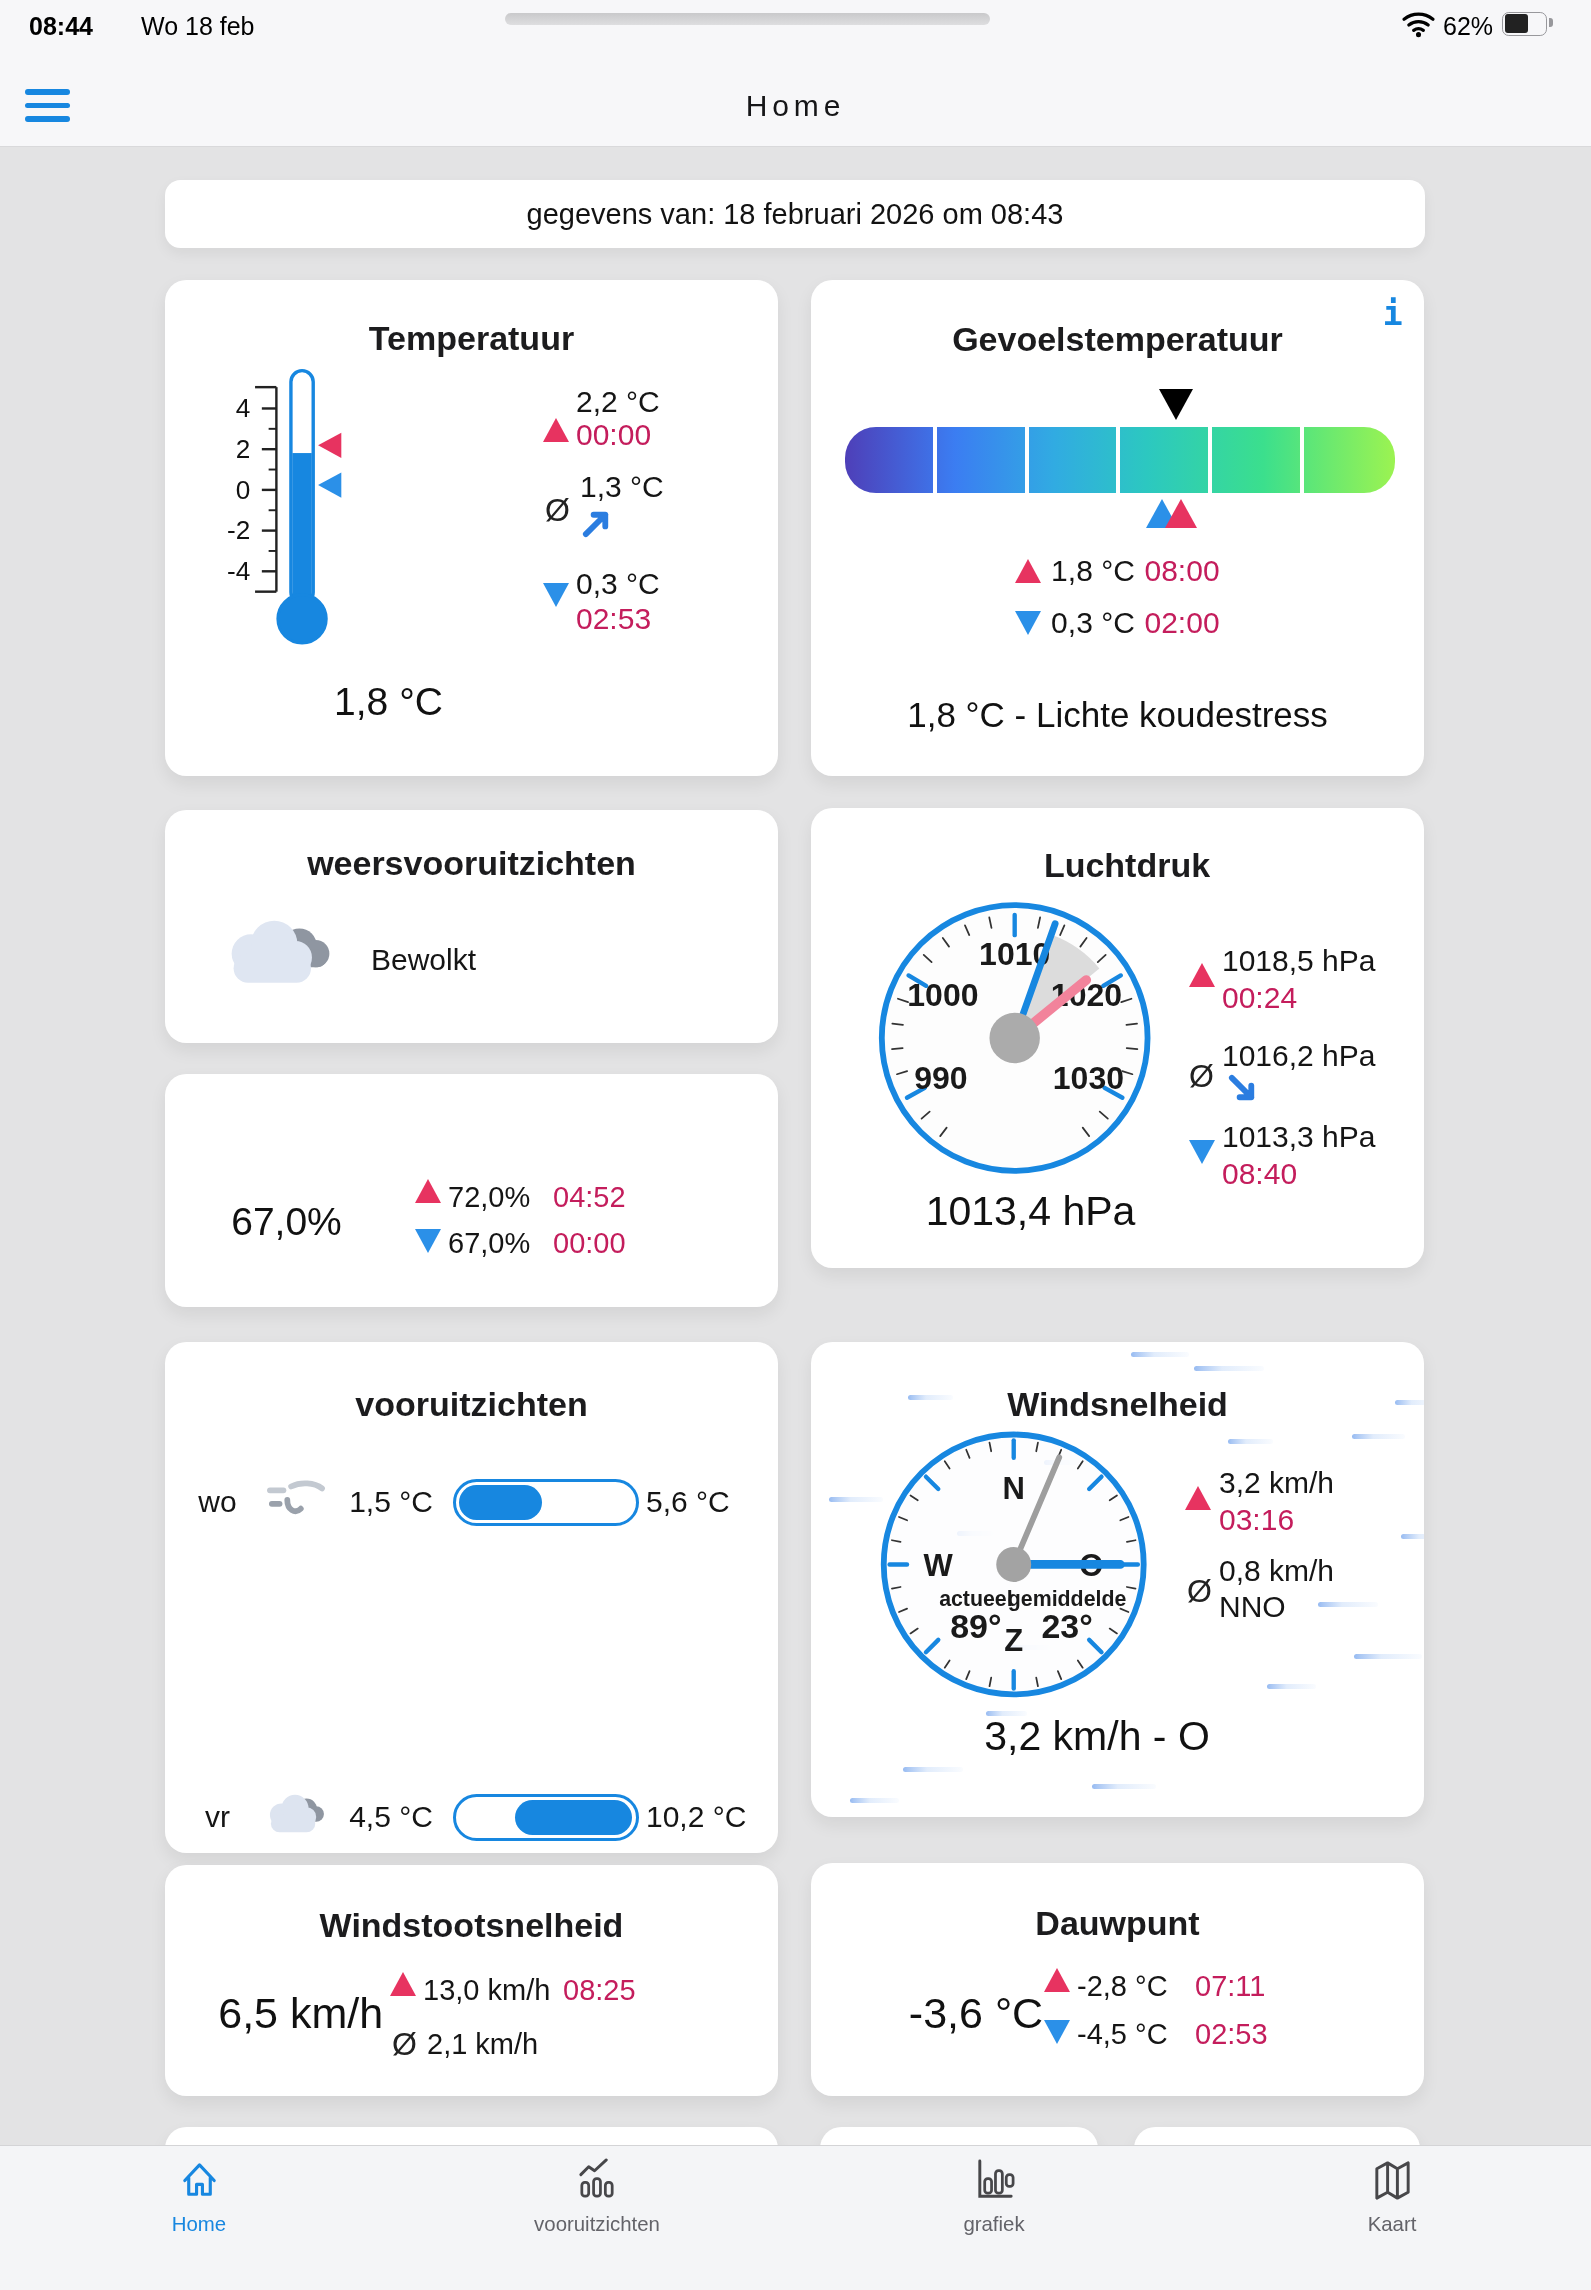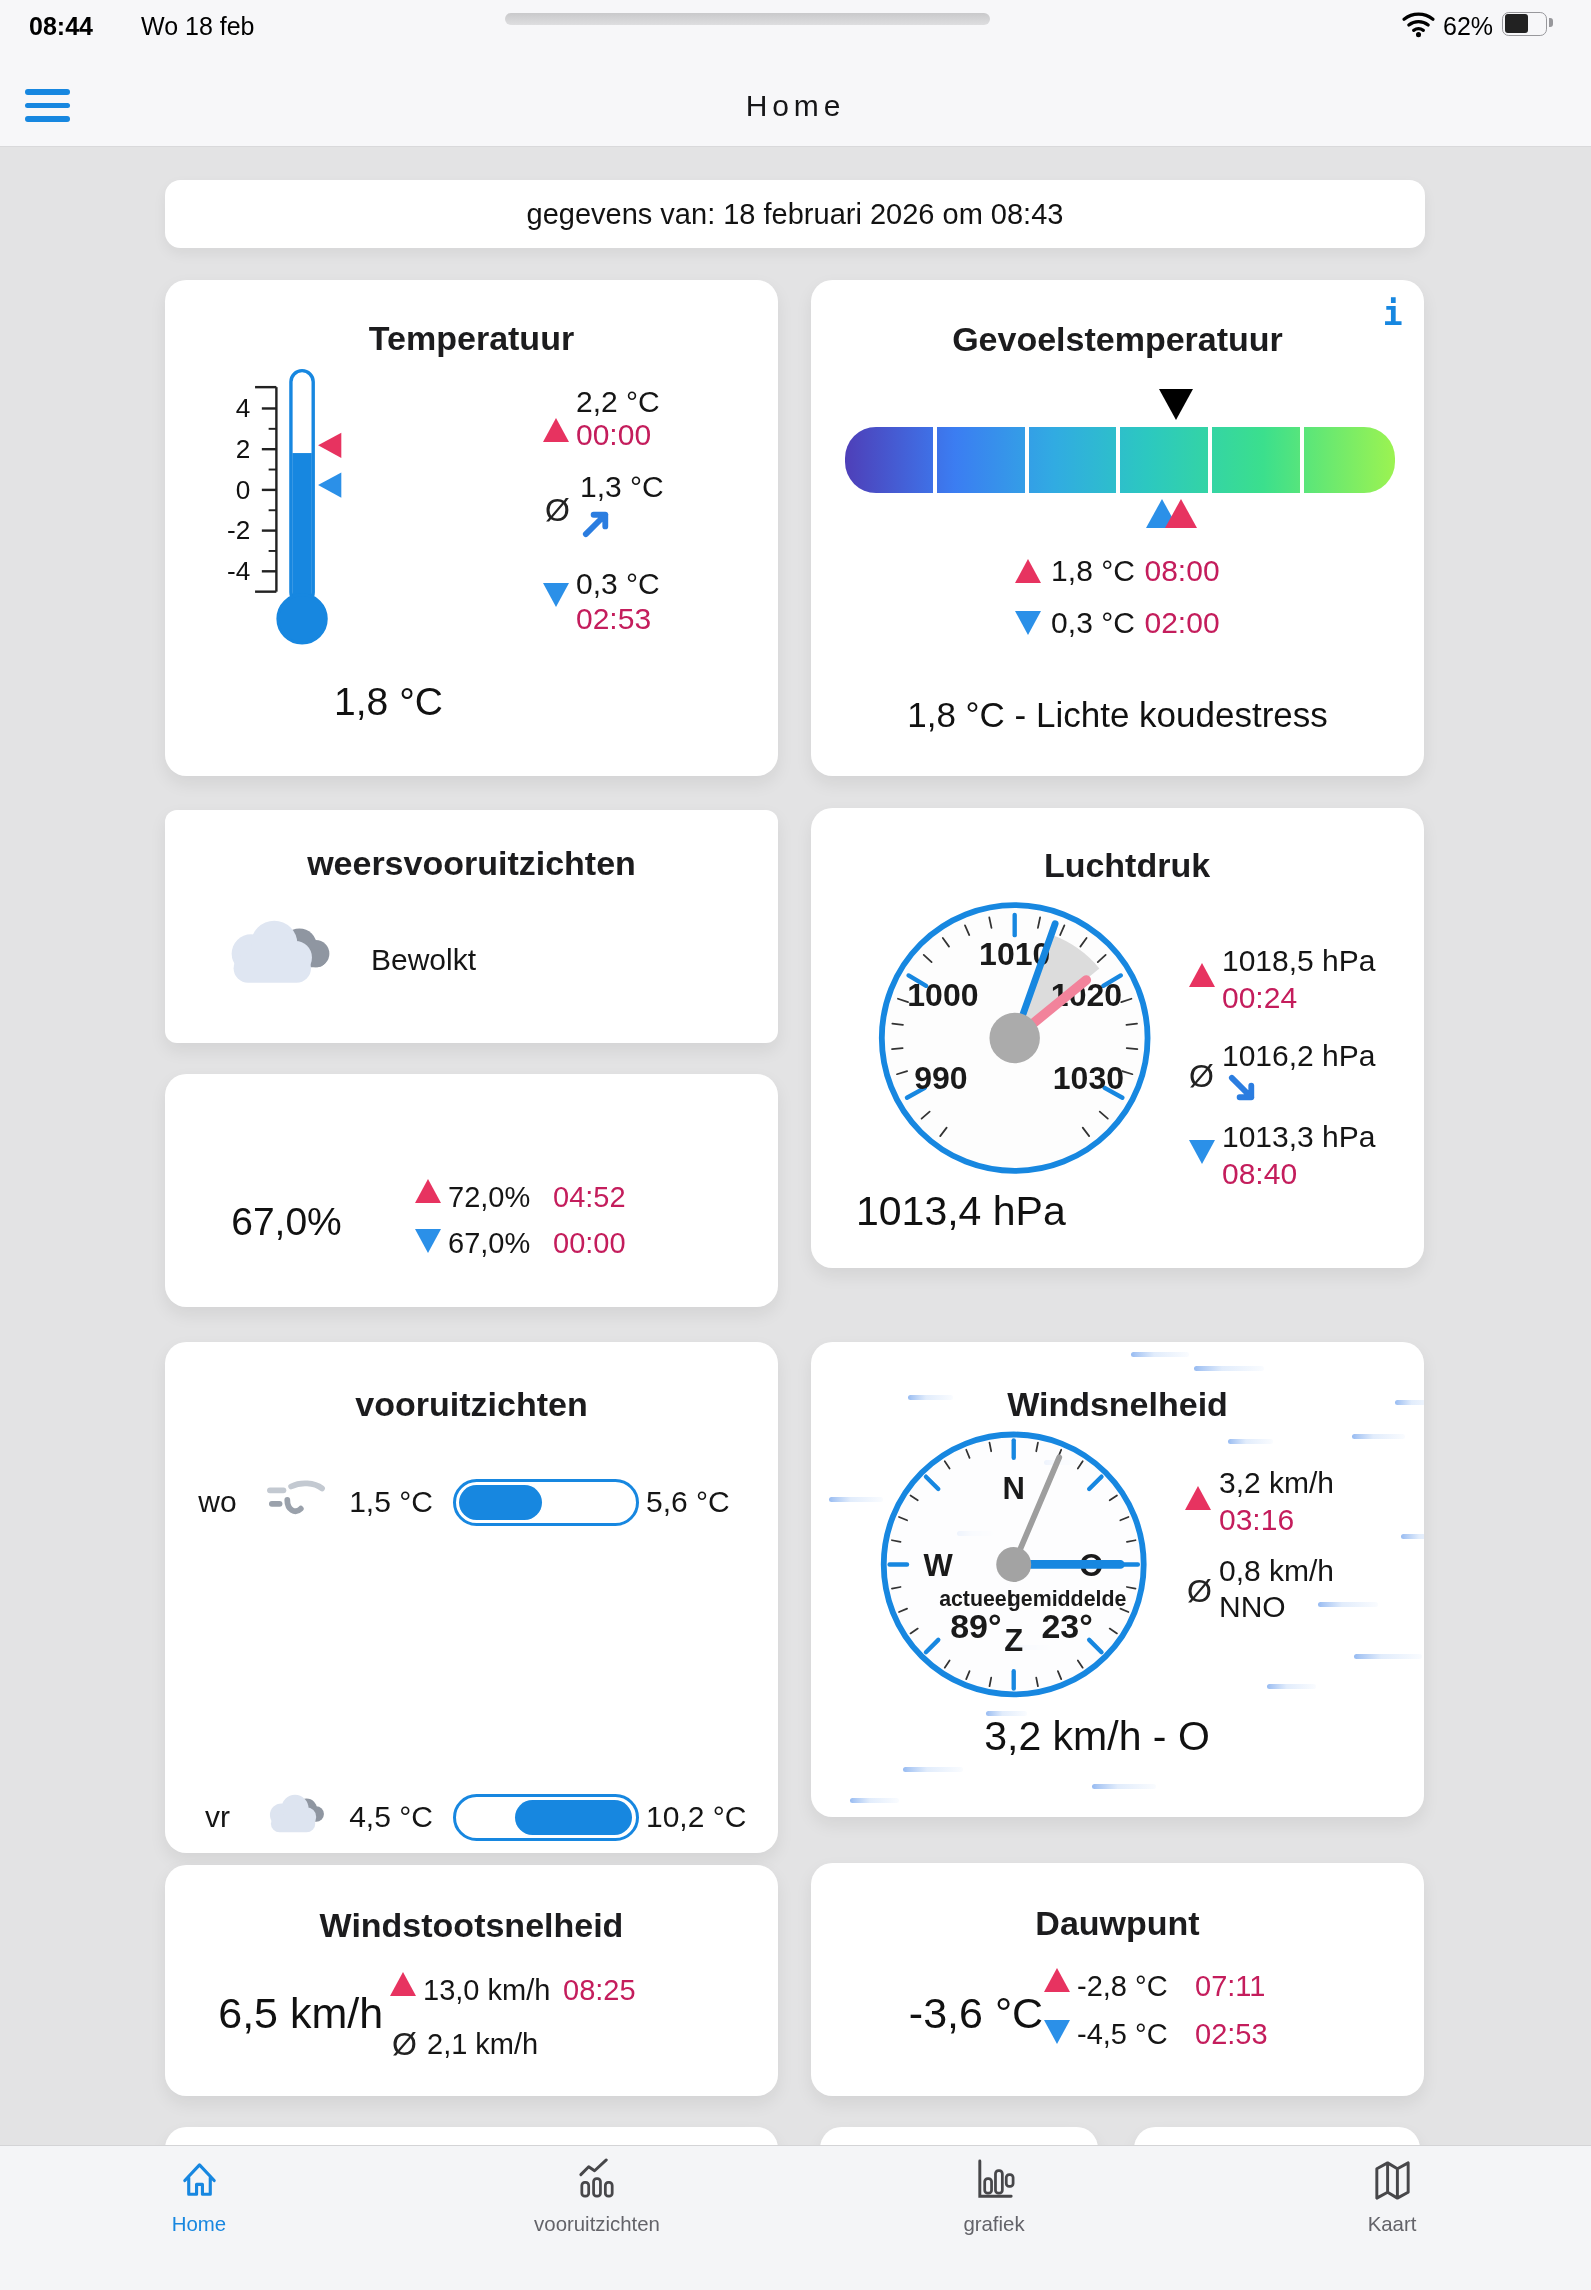--- a/index.html
+++ b/index.html
@@ -160,21 +160,21 @@
       <span class="t31 time">08:00</span>
     </div>
     <div class="gv-row" style="top:326px;">
       <div class="tri-dn small"></div>
       <span class="t31">0,3 °C</span>
       <span class="t31 time">02:00</span>
     </div>
     <div class="abs big" style="left:0;right:0;top:415px;text-align:center;font-size:35px;">1,8 °C - Lichte koudestress</div>
   </div>
 
-  <div class="card" style="left:165px;top:810px;width:613px;height:233px;border-radius:12px;">
+  <div class="card" style="left:165px;top:810px;width:613px;height:233px;">
     <div class="card-title" style="top:34px;">weersvooruitzichten</div>
     <svg class="abs" style="left:53px;top:103px;" width="126" height="89" viewBox="0 0 130 92">
       <g fill="#8f96a1">
         <circle cx="84" cy="34" r="18"></circle>
           <circle cx="101" cy="42" r="14"></circle>
           <rect x="78" y="38" width="34" height="18" rx="9"></rect>
       </g>
       <g fill="#dfe6f2">
         <circle cx="34" cy="42" r="20"></circle>
           <circle cx="58" cy="32" r="24"></circle>
@@ -231,21 +231,21 @@
     <span class="abs t31" style="left:411px;top:136px;">1018,5 hPa</span>
     <span class="abs t31 time" style="left:411px;top:173px;">00:24</span>
     <span class="abs phi" style="left:378px;top:250px;">Ø</span>
     <span class="abs t31" style="left:411px;top:231px;">1016,2 hPa</span>
     <svg class="abs" style="left:415px;top:264px;" width="35" height="35" viewBox="0 0 36 36">
       <path d="M6 6 L26 26 M26 26 h-12 M26 26 v-12" fill="none" stroke="#2b7de0" stroke-width="6" stroke-linecap="round" stroke-linejoin="round"></path>
     </svg>
     <div class="abs tri-dn small" style="left:378px;top:332px;"></div>
     <span class="abs t31" style="left:411px;top:312px;">1013,3 hPa</span>
     <span class="abs t31 time" style="left:411px;top:349px;">08:40</span>
-    <div class="abs big" style="left:45px;top:380px;width:349px;font-size:41px;">1013,4 hPa</div>
+    <div class="abs big" style="left:45px;top:380px;width:349px;text-align:center;font-size:41px;">1013,4 hPa</div>
   </div>
 
   <div class="card" style="left:165px;top:1074px;width:613px;height:233px;">
     <div class="abs big" style="left:0px;top:126px;width:243px;text-align:center;font-size:39px;">67,0%</div>
     <div class="abs tri-up small" style="left:250px;top:105px;"></div>
     <span class="abs t30" style="left:283px;top:107px;">72,0%</span>
     <span class="abs t30 time" style="left:388px;top:107px;">04:52</span>
     <div class="abs tri-dn small" style="left:250px;top:155px;"></div>
     <span class="abs t30" style="left:283px;top:153px;">67,0%</span>
     <span class="abs t30 time" style="left:388px;top:153px;">00:00</span>

